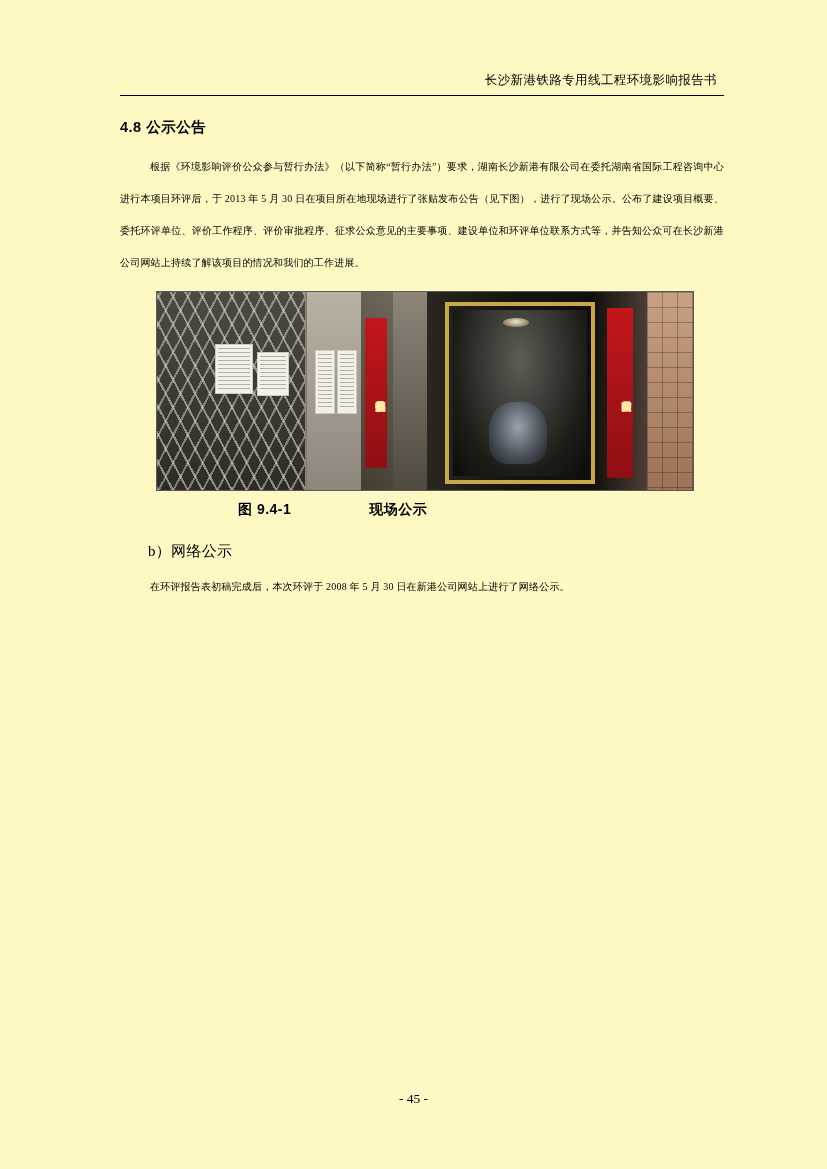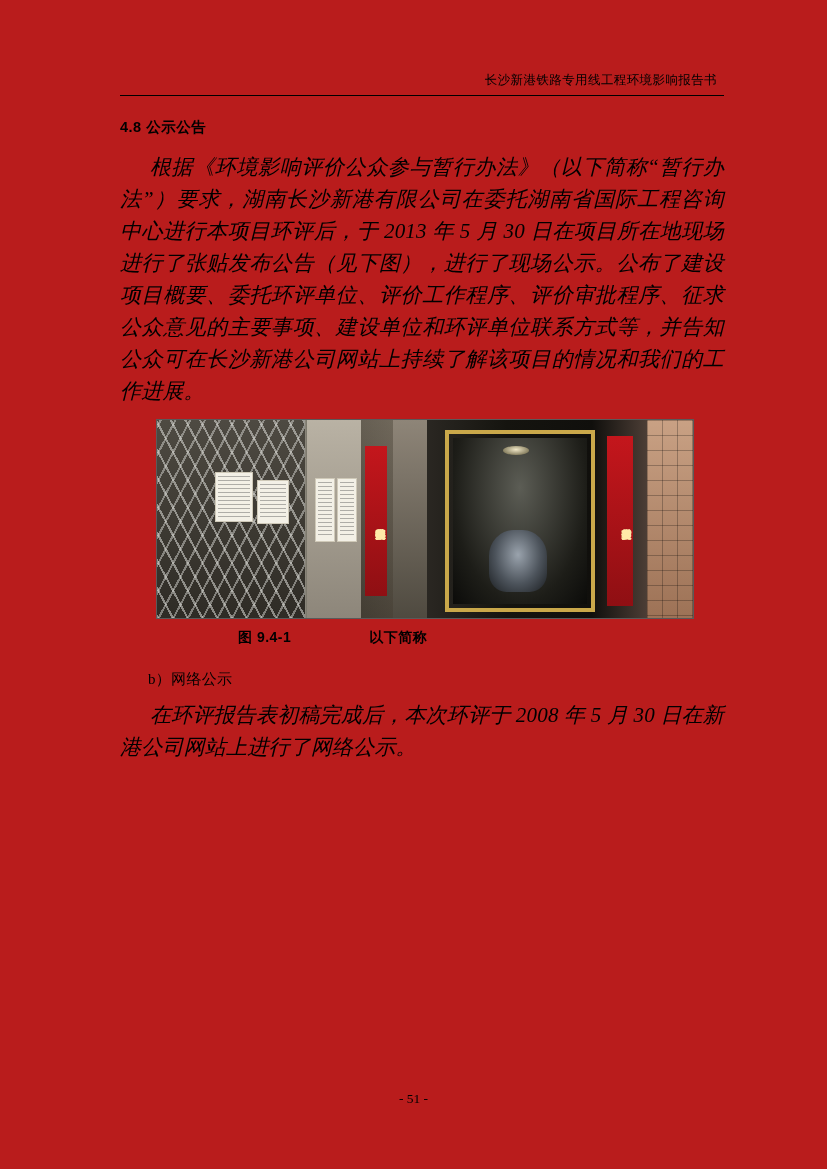--- a/index.html
+++ b/index.html
@@ -8,21 +8,21 @@
     background: #e8e8e8;
   }
   body {
     font-family: "Liberation Serif", "DejaVu Serif", serif;
   }
   .page {
     position: relative;
     width: 827px;
     height: 1169px;
     margin: 0 auto;
-    background: #b91c1c;
+    background: #fef9c3;
     box-sizing: border-box;
     overflow: hidden;
   }
   .header {
     position: absolute;
     top: 72px;
     left: 120px;
     right: 110px;
     font-size: 12.5px;
     color: #000;
@@ -52,28 +52,27 @@
     margin: 0 0 14px 0;
     letter-spacing: 0.5px;
   }
   .sub-label {
     font-size: 15px;
     margin: 0 0 10px 0;
     padding-left: 28px;
     letter-spacing: 0.3px;
   }
   .para {
-    font-size: 21px;
+    font-size: 10px;
     line-height: 32px;
     text-align: justify;
     text-justify: inter-ideograph;
     margin: 0 0 2px 0;
     text-indent: 30px;
     letter-spacing: 0.2px;
-    font-style: italic;
   }
   .figure {
     margin: 12px 0 0 36px;
     width: 538px;
   }
   .photo-pair {
     display: flex;
     width: 538px;
     height: 200px;
     border: 1px solid #5a5a5a;
@@ -231,25 +230,25 @@
           <div class="door-inner" style="left:26px; top:18px; width:134px; height:166px;"></div>
           <div class="ceiling-lamp" style="left:76px; top:26px;"></div>
           <div class="scooter" style="left:62px; top:110px; width:58px; height:62px;"></div>
           <div class="tile-wall"></div>
           <div class="banner-red" style="left:180px; top:16px; width:26px; height:170px;">金霞村支部委员会</div>
         </div>
 
       </div>
       <div class="fig-caption">
         <span>图 9.4-1</span>
-        <span>以下简称</span>
+        <span>现场公示</span>
       </div>
     </div>
 
     <div class="sub-label" style="margin-top:23px">b）网络公示</div>
 
     <p class="para">在环评报告表初稿完成后，本次环评于 2008 年 5 月 30 日在新港公司网站上进行了网络公示。</p>
 
   </div>
 
-  <div class="footer">- 51 -</div>
+  <div class="footer">- 45 -</div>
 
 </div>
 
 </body></html>

